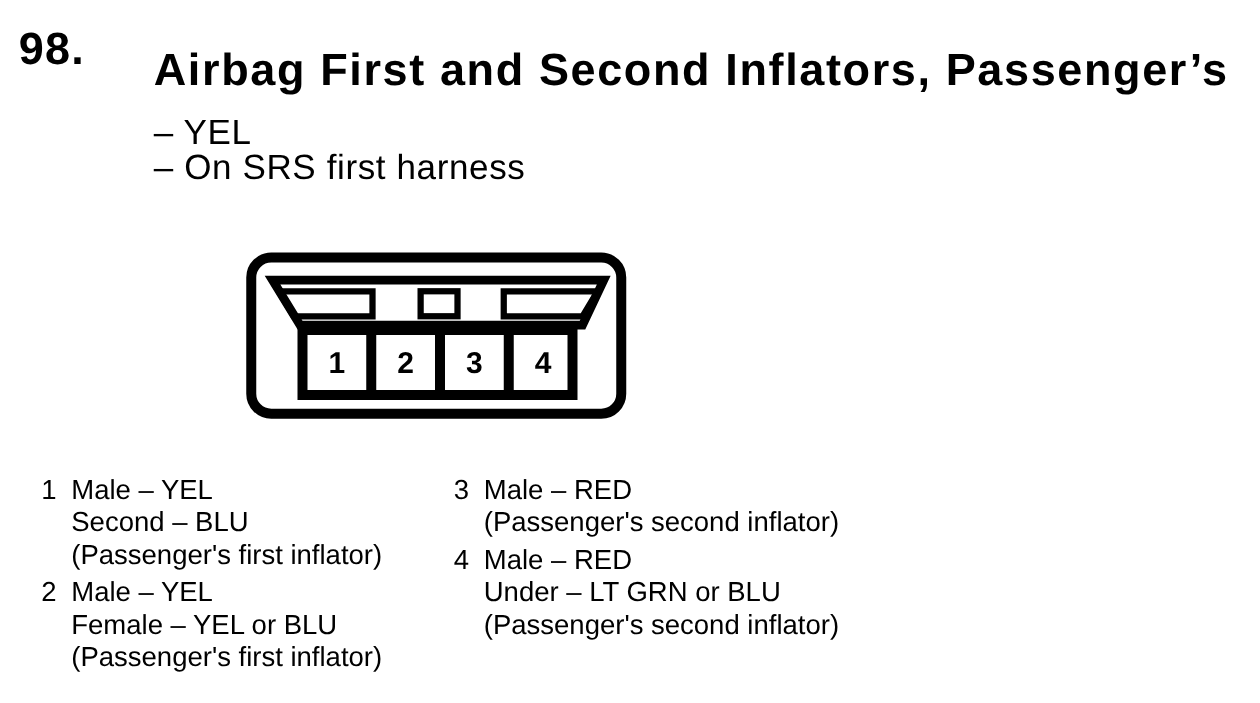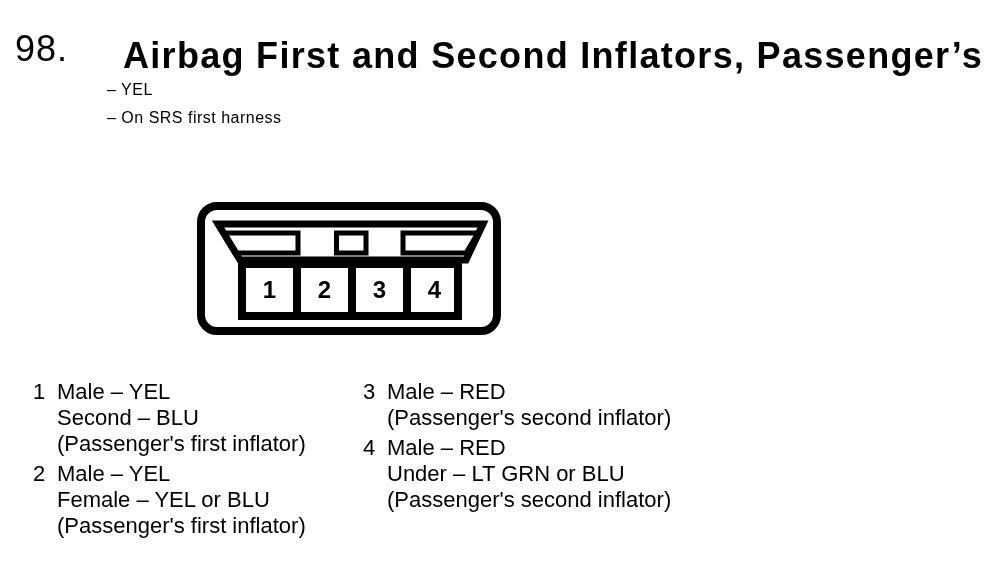--- a/index.html
+++ b/index.html
@@ -11,46 +11,46 @@
     position: relative;
     width: 1008px;
     height: 562px;
     overflow: hidden;
     color: #000000;
     font-family: "Liberation Sans", sans-serif;
   }
   .item-no {
     position: absolute;
     left: 15px;
-    top: 31px;
+    top: 21px;
     font-size: 36px;
-    font-weight: normal;
+    font-weight: bold;
     letter-spacing: 1px;
     line-height: 1;
     white-space: nowrap;
   }
   .page-title {
     position: absolute;
     left: 106px;
     top: 21px;
     margin: 17px;
     font-size: 36px;
     font-weight: bold;
     letter-spacing: 1.3px;
     line-height: 1;
     white-space: nowrap;
   }
   .details {
     position: absolute;
     left: 107px;
     top: 76px;
-    margin: 0;
+    margin: 16px;
     padding: 0;
     list-style: none;
-    font-size: 16px;
+    font-size: 28px;
     line-height: 28px;
     letter-spacing: 0.5px;
     white-space: nowrap;
   }
   .connector-svg {
     position: absolute;
     left: 193px;
     top: 198px;
   }
   .connector-svg .stroke {

